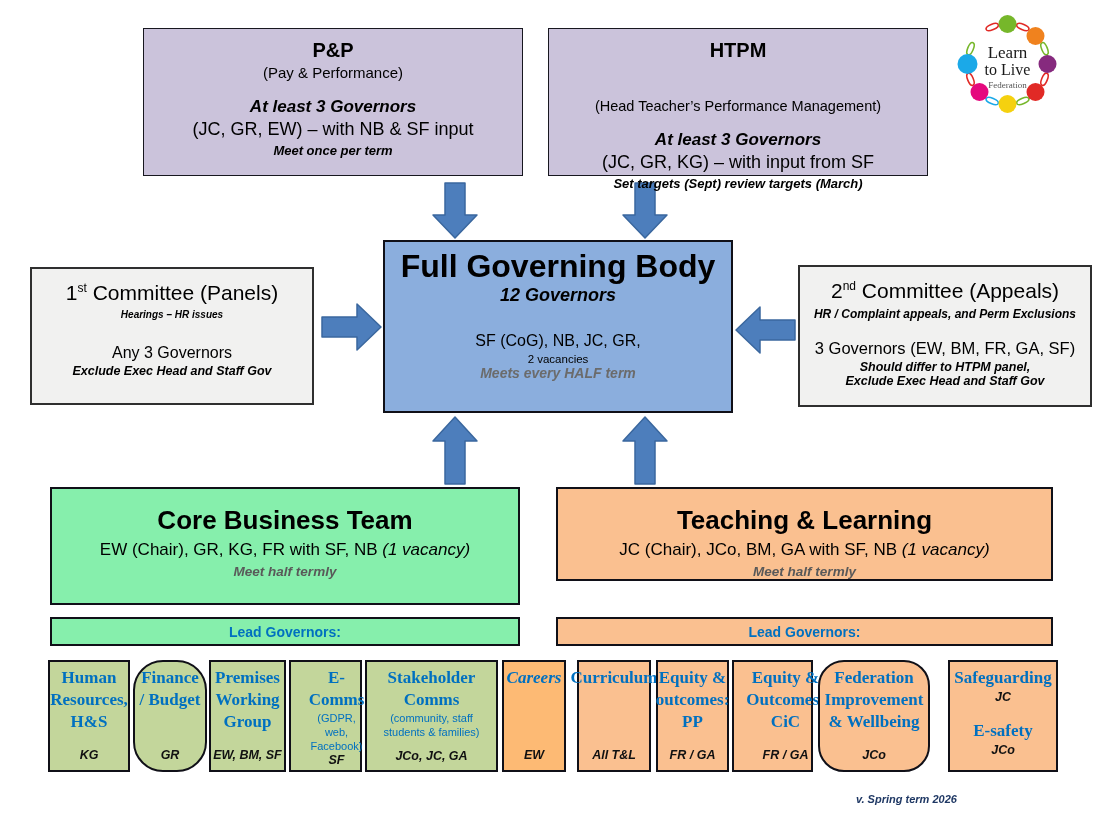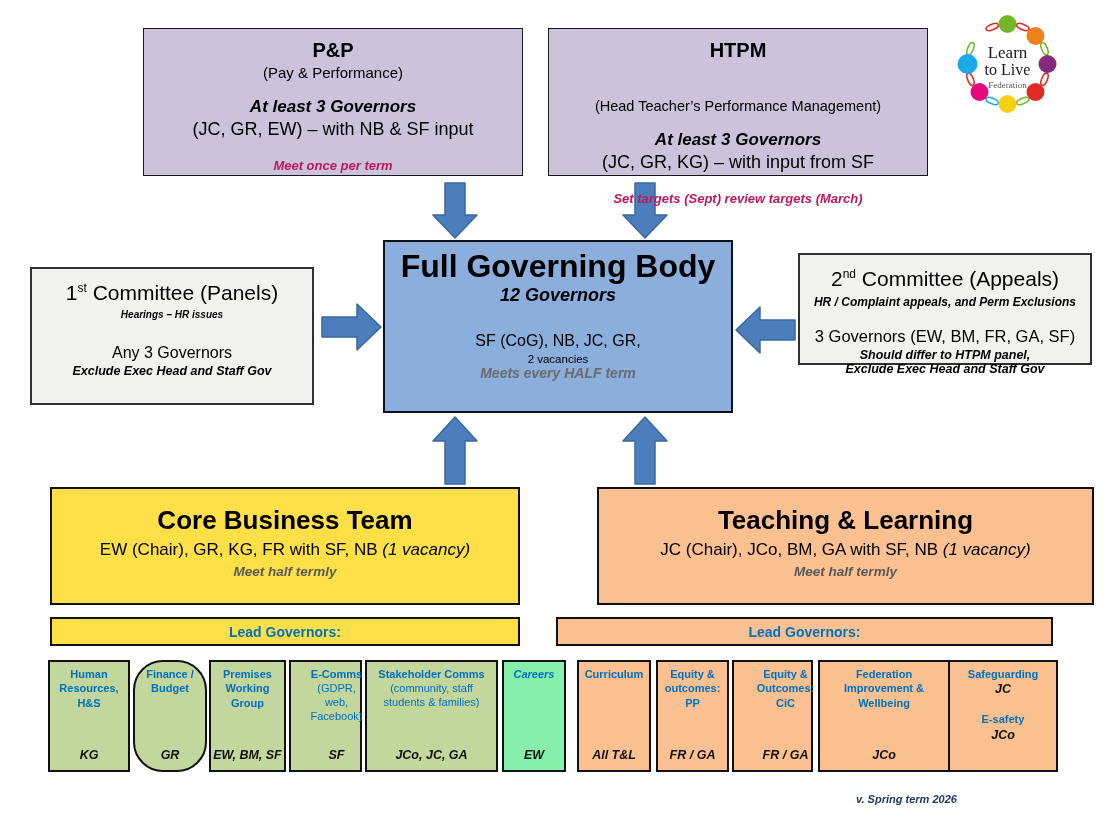--- a/index.html
+++ b/index.html
@@ -2,49 +2,49 @@
 <html><head>
 <meta charset="utf-8">
 <style>
   html,body{margin:0;padding:0;background:#ffffff;}
   body{font-family:"Liberation Sans","DejaVu Sans",sans-serif;}
   #canvas{position:relative;width:1117px;height:818px;background:#fff;overflow:hidden;}
   .box{position:absolute;box-sizing:border-box;text-align:center;}
   .purple{background:#CBC3DB;border:1px solid #17171f;}
   .bluebox{background:#8BAEDD;border:2px solid #101018;}
   .graybox{background:#F1F1F0;border:2px solid #2f2f2f;}
-  .greenbox{background:#fde047;border:2px solid #101018;text-align:center;}
+  .greenbox{background:#86efac;border:2px solid #101018;text-align:center;}
   .orangebox{background:#FAC090;border:2px solid #101018;}
   .t-title{font-size:20px;font-weight:700;margin-top:10px;}
   .t-sub{font-size:15px;margin-top:2px;}
   .t-gov{font-size:17px;font-weight:700;font-style:italic;margin-top:16px;}
   .t-line{font-size:18px;margin-top:2px;}
-  .t-note{font-size:13px;font-weight:600;font-style:italic;color:#be185d;margin-top:18px;}
+  .t-note{font-size:13px;font-weight:600;font-style:italic;color:#000000;margin-top:3px;}
   .c-title{font-size:21px;margin-top:12px;}
   .c-title sup{font-size:12px;}
   .c-sub{font-size:10px;font-weight:700;font-style:italic;margin-top:4px;}
   .c-line{font-size:16px;margin-top:24px;}
   .c-note{font-size:12.5px;font-weight:700;font-style:italic;margin-top:2px;}
   .fgb-title{font-size:32px;font-weight:700;margin-top:6px;white-space:nowrap;}
   .fgb-sub{font-size:18px;font-weight:700;font-style:italic;margin-top:0px;}
   .fgb-members{font-size:16px;line-height:24px;margin-top:23px;}
   .fgb-vac{font-size:11.5px;margin-top:0px;}
   .fgb-note{font-size:14px;font-weight:600;font-style:italic;color:#6b6b6b;margin-top:0px;}
   .team-title{font-size:26px;font-weight:700;margin-top:16px;}
   .team-members{font-size:17px;margin-top:4px;}
   .team-note{font-size:13.5px;font-weight:600;font-style:italic;color:#595959;margin-top:4px;}
   .it{font-style:italic;}
   .leadbar{display:flex;align-items:center;justify-content:center;font-size:14px;font-weight:700;color:#0070C0;}
   .lb{position:absolute;top:660px;height:112px;box-sizing:border-box;border:2px solid #101018;
       display:flex;flex-direction:column;justify-content:space-between;align-items:center;
       padding:5px 2px 8px 2px;text-align:center;}
   .lb.green{background:#C3D69B;}
   .lb.orange{background:#FAC090;}
-  .lb.white{background:#86efac;}
-  .lb-heading{font-size:11px;font-weight:700;color:#0070C0;line-height:1.3;}
+  .lb.white{background:#fdba74;}
+  .lb-heading{font-size:17px;font-weight:700;color:#0070C0;line-height:1.3;font-family:Liberation Serif, serif;}
   .lb-sub{font-size:11px;color:#0070C0;line-height:1.25;margin-top:1px;}
   .lb-initials{font-size:12.5px;font-weight:700;font-style:italic;color:#111;}
   .lb.white .lb-heading{font-style:italic;}
   .lb.double{justify-content:flex-start;}
   .lb.double .lb-initials{margin-top:1px;}
   .lb.double .lb-heading.second{margin-top:16px;}
   #arrow-layer{position:absolute;left:0;top:0;pointer-events:none;}
   #version-note{position:absolute;left:856px;top:793px;width:160px;font-size:11px;
       font-weight:700;font-style:italic;color:#1F3864;text-align:left;}
   #logo{position:absolute;left:950px;top:12px;width:115px;height:104px;}
@@ -117,35 +117,35 @@
   <div class="box bluebox" style="left:383px;top:240px;width:350px;height:173px;">
     <div class="fgb-title">Full Governing Body</div>
     <div class="fgb-sub">12 Governors</div>
     <div class="fgb-members">
       <div>SF (CoG), NB, JC, GR,</div>
     </div>
     <div class="fgb-vac">2 vacancies</div>
     <div class="fgb-note">Meets every HALF term</div>
   </div>
 
-  <div class="box graybox" style="left:798px;top:253px;width:294px;height:112px;">
+  <div class="box graybox" style="left:798px;top:265px;width:294px;height:142px;">
     <div class="c-title"><span>2</span><sup>nd</sup><span> Committee (Appeals)</span></div>
     <div class="c-sub" style="font-size:12px;">HR / Complaint appeals, and Perm Exclusions</div>
     <div class="c-line" style="margin-top:18px;font-size:16.5px;">3 Governors (EW, BM, FR, GA, SF)</div>
     <div class="c-note">Should differ to HTPM panel,</div>
     <div class="c-note" style="margin-top:0;">Exclude Exec Head and Staff Gov</div>
   </div>
 
   <div class="box greenbox" style="left:50px;top:487px;width:470px;height:118px;">
     <div class="team-title">Core Business Team</div>
     <div class="team-members"><span>EW (Chair), GR, KG, FR with SF, NB</span><span class="it"> (1 vacancy)</span></div>
     <div class="team-note">Meet half termly</div>
   </div>
 
-  <div class="box orangebox" style="left:556px;top:487px;width:497px;height:118px;margin-left:41px;">
+  <div class="box orangebox" style="left:556px;top:487px;width:497px;height:94px;">
     <div class="team-title">Teaching &amp; Learning</div>
     <div class="team-members"><span>JC (Chair), JCo, BM, GA with SF, NB</span><span class="it"> (1 vacancy)</span></div>
     <div class="team-note">Meet half termly</div>
   </div>
 
   <div class="box greenbox leadbar" style="left:50px;top:617px;width:470px;height:29px;">
     <span>Lead Governors:</span>
   </div>
   <div class="box orangebox leadbar" style="left:556px;top:617px;width:497px;height:29px;">
     <span>Lead Governors:</span>
@@ -209,21 +209,21 @@
     <div class="lb-initials">FR / GA</div>
   </div>
 
   <div class="lb orange" style="left:732px;width:81px;padding-left:28px;">
     <div>
       <div class="lb-heading">Equity &amp; Outcomes: CiC</div>
     </div>
     <div class="lb-initials">FR / GA</div>
   </div>
 
-  <div class="lb orange" style="left:818px;width:132px;">
+  <div class="lb orange" style="left:818px;width:112px;border-radius:26px;">
     <div>
       <div class="lb-heading">Federation Improvement &amp; Wellbeing</div>
     </div>
     <div class="lb-initials">JCo</div>
   </div>
 
   <div class="lb orange double" style="left:948px;width:110px;">
     <div class="lb-heading">Safeguarding</div>
     <div class="lb-initials">JC</div>
     <div class="lb-heading second">E-safety</div>

